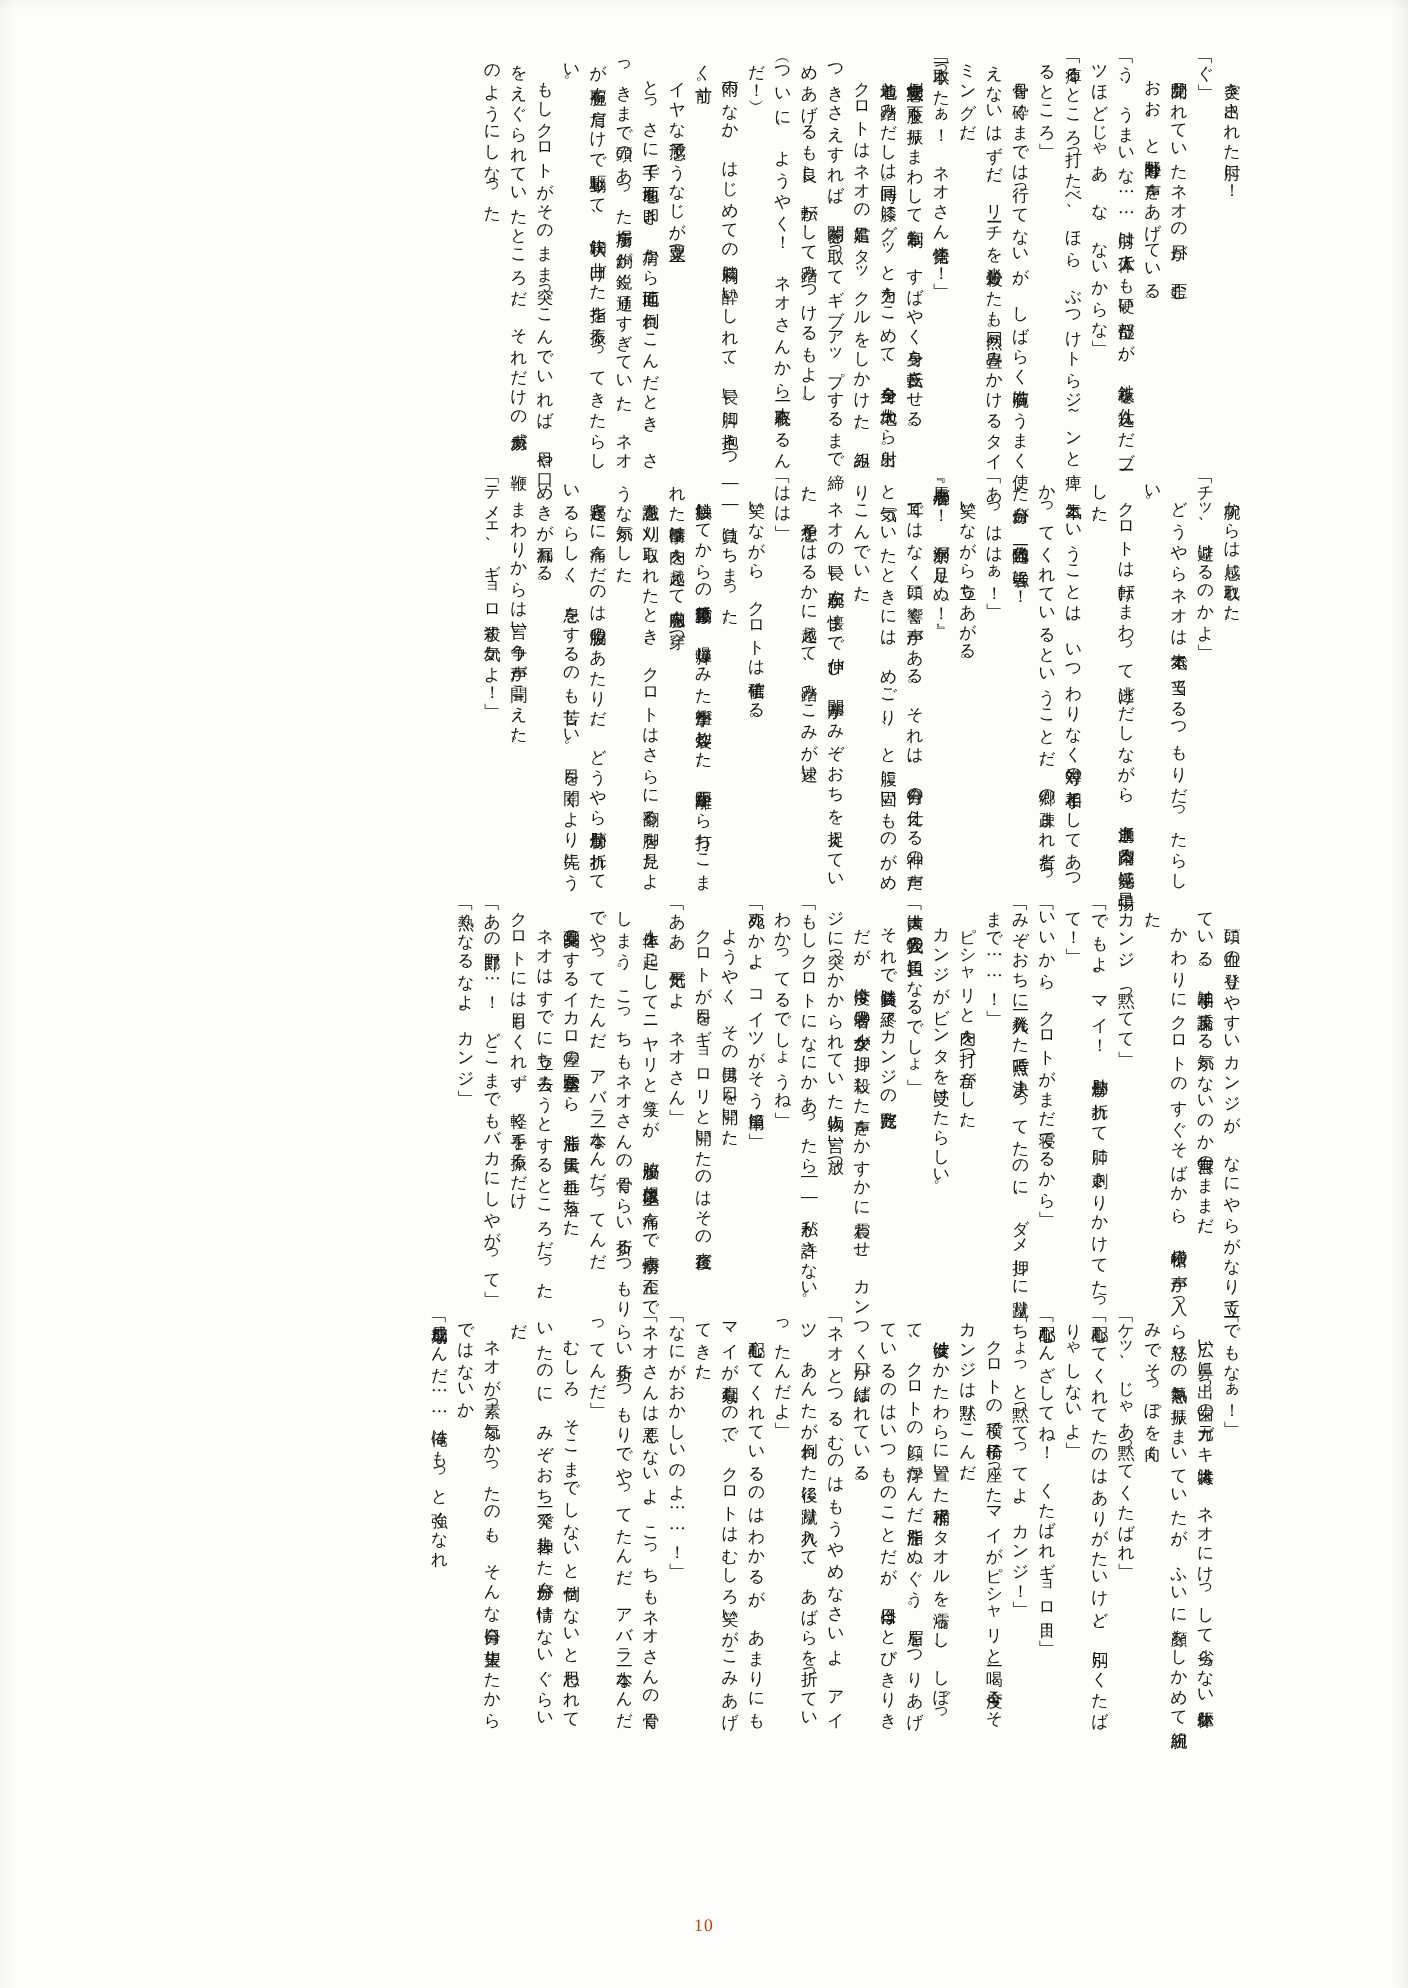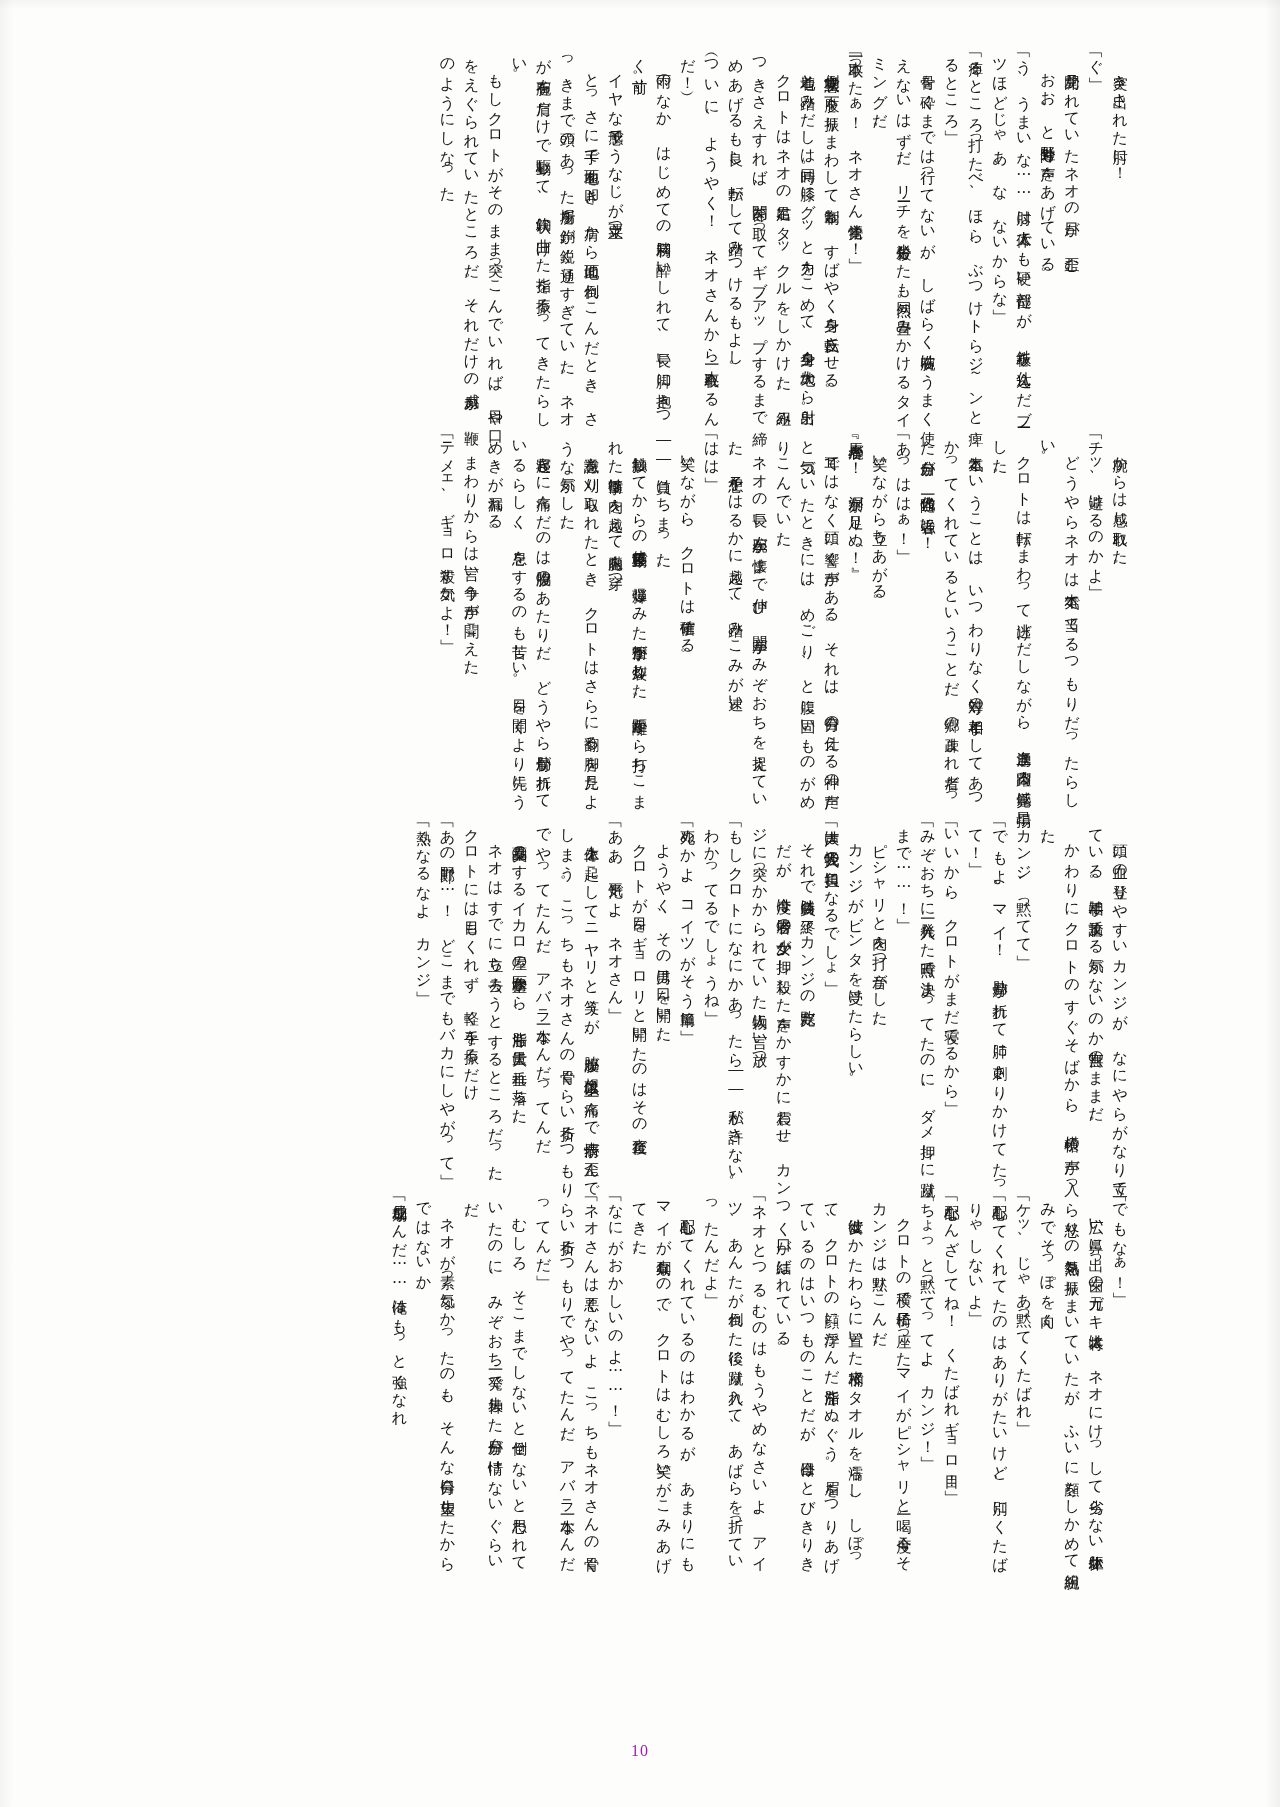--- a/index.html
+++ b/index.html
@@ -50,21 +50,21 @@
   #block-4 { top: 1192px; right: 148px; height: 372px; width: 1000px; }
 
   .page-number {
     position: absolute;
     left: 0;
     right: 0;
     top: 1742px;
     text-align: center;
     font-size: 16px;
     letter-spacing: 1px;
-    color: #a21caf;
+    color: #c2410c;
     font-family: "Liberation Serif", "DejaVu Serif", serif;
   }
 
   
   .edge-shade-right {
     position: absolute;
     top: 0; right: 0; width: 16px; height: 100%;
     background: linear-gradient(to right, rgba(0,0,0,0), rgba(0,0,0,0.05));
     pointer-events: none;
   }

